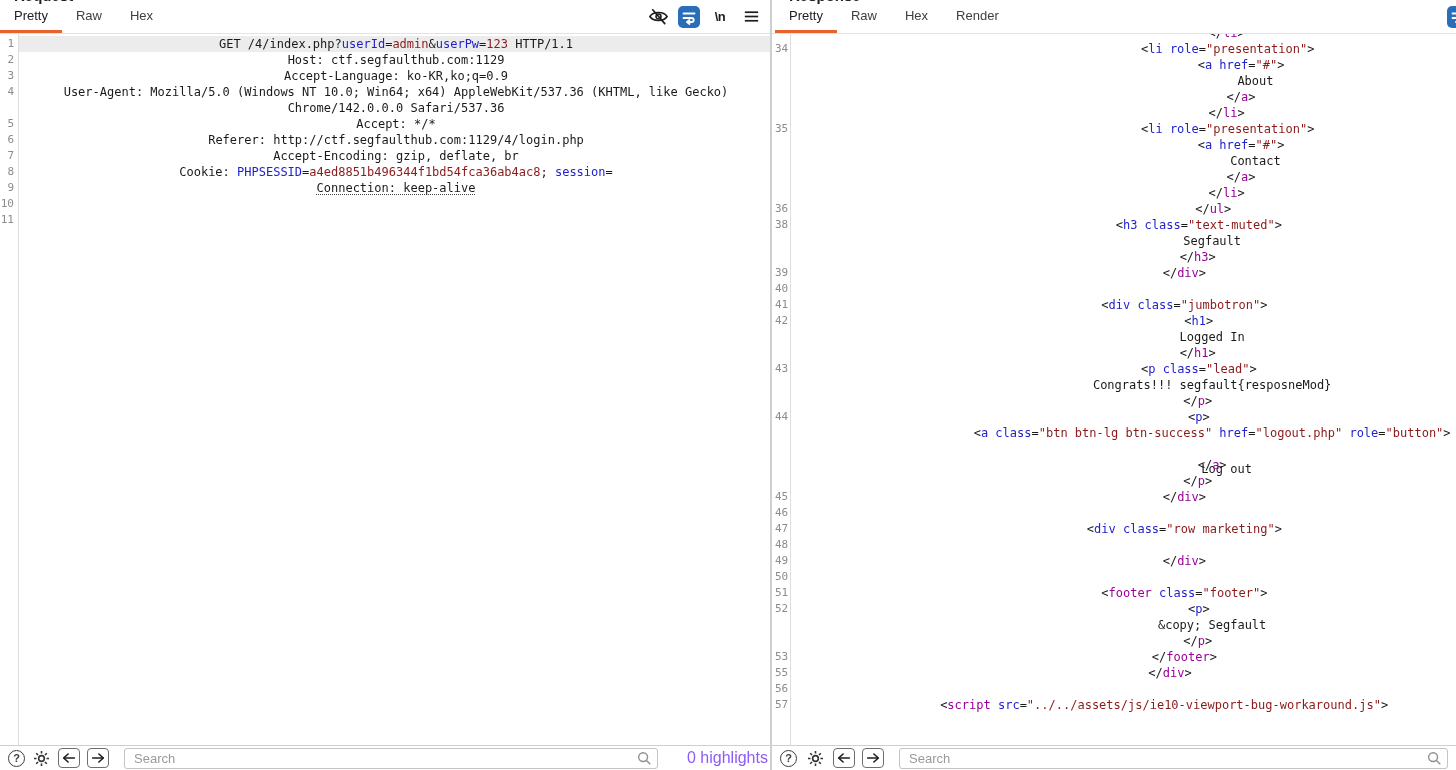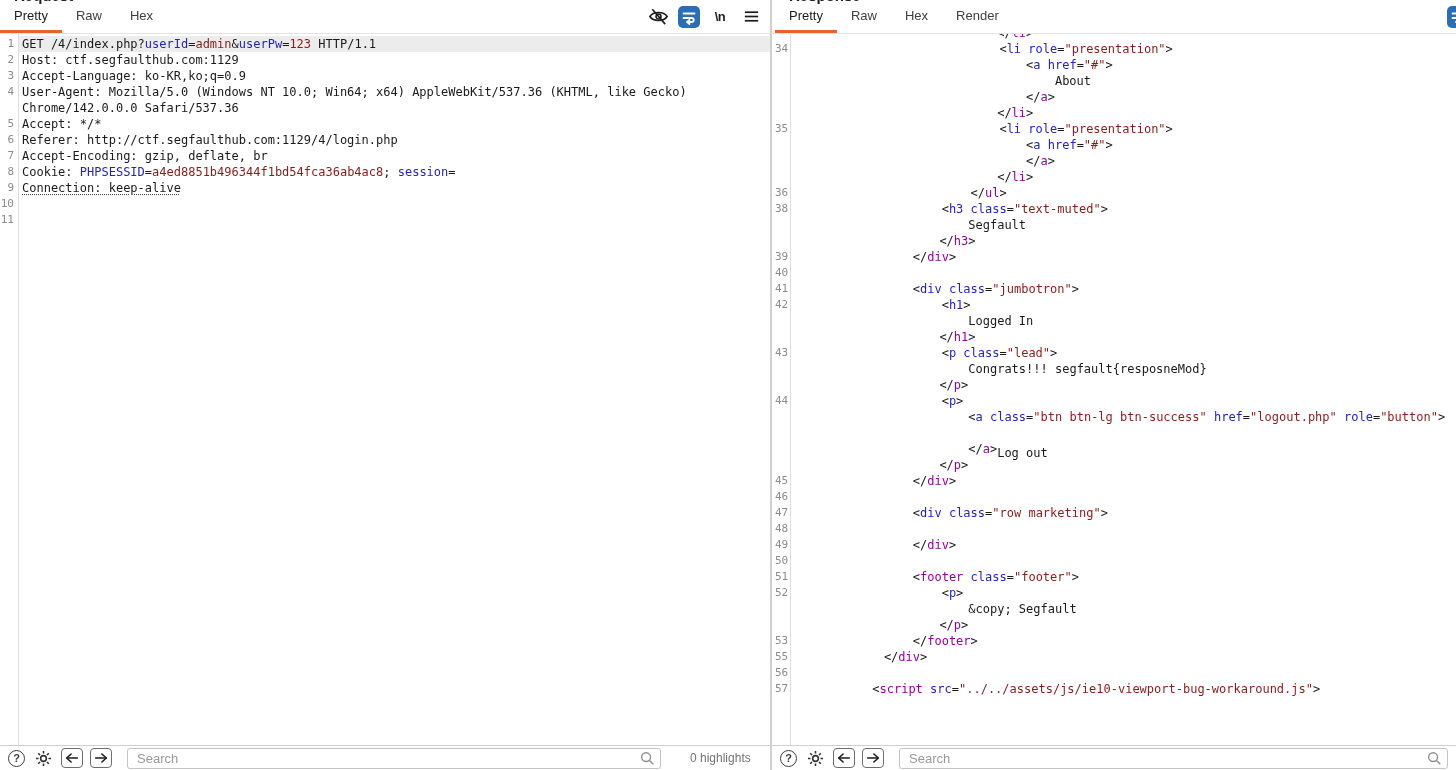--- a/index.html
+++ b/index.html
@@ -32,21 +32,21 @@
   
   .code { position:relative; flex:1; overflow:hidden; font-family:"DejaVu Sans Mono", monospace;
           font-size:12px; line-height:16px; }
   .gutterline { position:absolute; top:0; bottom:0; width:1px; background:#dedede; }
   .panel.left  .gutterline { left:18px; }
   .panel.right .gutterline { left:18px; }
   .crow { display:flex; height:16px; white-space:pre; }
   .crow.hl .ltxt { background:#ececec; }
   .lnum { flex:0 0 18px; text-align:right; padding-right:4px; font-size:11px; color:#8c8c8c; }
   .panel.right .lnum { text-align:left; padding-left:3px; }
-  .ltxt { flex:1; padding-left:4px; color:#1a1a1a; }
+  .ltxt { flex:1; padding-left:4px; color:#1a1a1a;text-align:center; }
   .panel.right .ltxt { padding-left:5px; }
   .tk-k { color:#1a1a1a; }
   .tk-b { color:var(--syn-blue); }
   .tk-r { color:var(--syn-red); }
   .tk-p { color:var(--syn-purple); }
   .tk-u { color:#1a1a1a; text-decoration:underline dotted 1px #444; text-underline-offset:2px; }
 
   
   .bottombar { flex:0 0 25px; border-top:1px solid #cfcfcf; display:flex; align-items:center;
                padding:0 8px; gap:7px; background:#fff; }
@@ -56,21 +56,21 @@
   .navbtn { width:22px; height:20px; border:1.5px solid #6e6e6e; border-radius:4px;
             display:flex; align-items:center; justify-content:center; background:#fff; flex:0 0 auto; }
   .searchwrap { position:relative; height:21px; flex:0 0 auto; }
   .searchwrap input { width:100%; height:21px; border:1px solid #c4c4c4; border-radius:3px;
                       padding:0 26px 0 9px; font-size:13px; color:#333;
                       font-family:"Liberation Sans", sans-serif; outline:none; }
   .searchwrap input::placeholder { color:#9a9a9a; }
   .searchwrap .mag { position:absolute; right:6px; top:2px; }
   .left-search { width:534px; margin-left:8px; }
   .right-search { flex:1 1 auto; margin-left:8px; }
-  .highlights { font-size:12px; color:#737373; margin-left:22px; white-space:nowrap; }
+  .highlights { font-size:16px; color:#8b5cf6; margin-left:22px; white-space:nowrap; }
   svg { display:block; }
 </style>
 </head>
 <body>
 
 <div class="app">
 
   <div class="panel left">
     <div class="cut-title">Request</div>
 
@@ -181,20 +181,21 @@
       <div class="gutterline"></div>
       <div id="right-rows" style="margin-top:-9px;">
           <div class="crow"><span class="lnum"></span><span class="ltxt" style="padding-left: 207.16px;"><span class="tk-k">&lt;/</span><span class="tk-p">li</span><span class="tk-k">&gt;</span></span></div>
           <div class="crow"><span class="lnum">34</span><span class="ltxt" style="padding-left: 207.16px;"><span class="tk-k">&lt;</span><span class="tk-b">li</span><span class="tk-b"> role</span><span class="tk-k">=</span><span class="tk-r">"presentation"</span><span class="tk-k">&gt;</span></span></div>
           <div class="crow"><span class="lnum"></span><span class="ltxt" style="padding-left: 236.04px;"><span class="tk-k">&lt;</span><span class="tk-b">a</span><span class="tk-b"> href</span><span class="tk-k">=</span><span class="tk-r">"#"</span><span class="tk-k">&gt;</span></span></div>
           <div class="crow"><span class="lnum"></span><span class="ltxt" style="padding-left: 264.92px;"><span class="tk-k">About</span></span></div>
           <div class="crow"><span class="lnum"></span><span class="ltxt" style="padding-left: 236.04px;"><span class="tk-k">&lt;/</span><span class="tk-p">a</span><span class="tk-k">&gt;</span></span></div>
           <div class="crow"><span class="lnum"></span><span class="ltxt" style="padding-left: 207.16px;"><span class="tk-k">&lt;/</span><span class="tk-p">li</span><span class="tk-k">&gt;</span></span></div>
           <div class="crow"><span class="lnum">35</span><span class="ltxt" style="padding-left: 207.16px;"><span class="tk-k">&lt;</span><span class="tk-b">li</span><span class="tk-b"> role</span><span class="tk-k">=</span><span class="tk-r">"presentation"</span><span class="tk-k">&gt;</span></span></div>
           <div class="crow"><span class="lnum"></span><span class="ltxt" style="padding-left: 236.04px;"><span class="tk-k">&lt;</span><span class="tk-b">a</span><span class="tk-b"> href</span><span class="tk-k">=</span><span class="tk-r">"#"</span><span class="tk-k">&gt;</span></span></div>
+          <div class="crow"><span class="lnum"></span><span class="ltxt" style="padding-left: 264.92px;"><span class="tk-k">Contact</span></span></div>
           <div class="crow"><span class="lnum"></span><span class="ltxt" style="padding-left: 236.04px;"><span class="tk-k">&lt;/</span><span class="tk-p">a</span><span class="tk-k">&gt;</span></span></div>
           <div class="crow"><span class="lnum"></span><span class="ltxt" style="padding-left: 207.16px;"><span class="tk-k">&lt;/</span><span class="tk-p">li</span><span class="tk-k">&gt;</span></span></div>
           <div class="crow"><span class="lnum">36</span><span class="ltxt" style="padding-left: 178.28px;"><span class="tk-k">&lt;/</span><span class="tk-p">ul</span><span class="tk-k">&gt;</span></span></div>
           <div class="crow"><span class="lnum">38</span><span class="ltxt" style="padding-left: 149.4px;"><span class="tk-k">&lt;</span><span class="tk-b">h3</span><span class="tk-b"> class</span><span class="tk-k">=</span><span class="tk-r">"text-muted"</span><span class="tk-k">&gt;</span></span></div>
           <div class="crow"><span class="lnum"></span><span class="ltxt" style="padding-left: 178.28px;"><span class="tk-k">Segfault</span></span></div>
           <div class="crow"><span class="lnum"></span><span class="ltxt" style="padding-left: 149.4px;"><span class="tk-k">&lt;/</span><span class="tk-p">h3</span><span class="tk-k">&gt;</span></span></div>
           <div class="crow"><span class="lnum">39</span><span class="ltxt" style="padding-left: 120.52px;"><span class="tk-k">&lt;/</span><span class="tk-p">div</span><span class="tk-k">&gt;</span></span></div>
           <div class="crow"><span class="lnum">40</span><span class="ltxt"></span></div>
           <div class="crow"><span class="lnum">41</span><span class="ltxt" style="padding-left: 120.52px;"><span class="tk-k">&lt;</span><span class="tk-b">div</span><span class="tk-b"> class</span><span class="tk-k">=</span><span class="tk-r">"jumbotron"</span><span class="tk-k">&gt;</span></span></div>
           <div class="crow"><span class="lnum">42</span><span class="ltxt" style="padding-left: 149.4px;"><span class="tk-k">&lt;</span><span class="tk-b">h1</span><span class="tk-k">&gt;</span></span></div>

